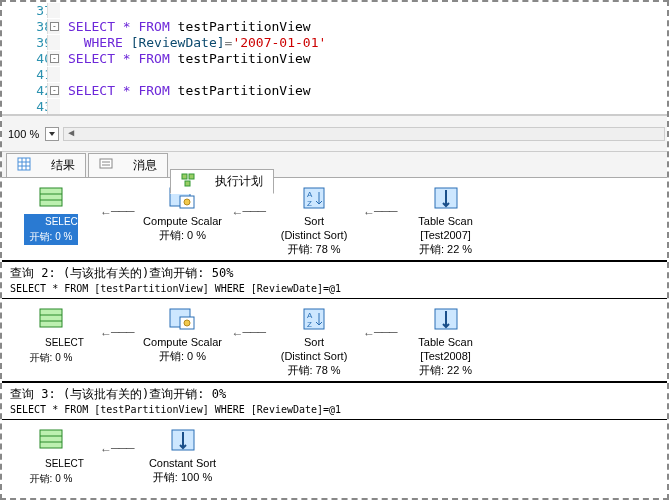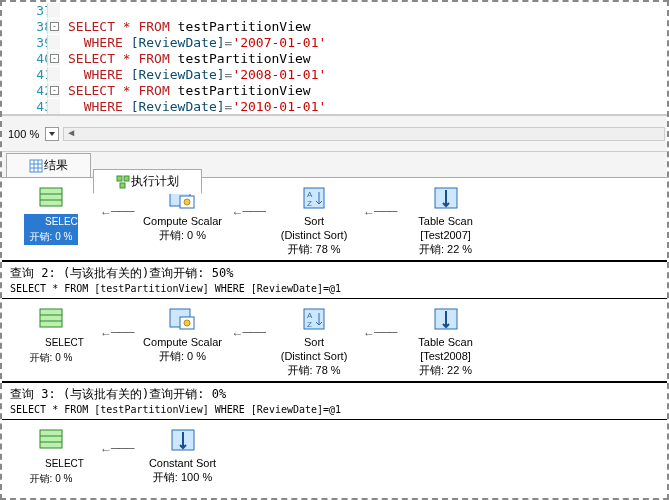--- a/index.html
+++ b/index.html
@@ -3,33 +3,33 @@
 <meta charset="utf-8">
 <style>
   * { box-sizing: border-box; margin: 0; padding: 0; }
   body { font-family: "Segoe UI", Tahoma, sans-serif; font-size: 12px; background: #fff; width: 669px; height: 500px; overflow: hidden; border: 2px dashed #888; }
   .editor { background: #fff; border-bottom: 1px solid #ccc; }
   .code-line { display: flex; align-items: center; height: 16px; font-family: Consolas, monospace; font-size: 13px; }
   .gutter { width: 58px; text-align: right; padding-right: 8px; color: #2b91af; background: #fff; position: relative; }
   .gutter::after { content: ""; position: absolute; right: 0; top: 0; bottom: 0; width: 12px; background: #f5f5f5; border-left: 1px solid #ddd; }
   .fold { position: absolute; right: 1px; top: 3px; width: 9px; height: 9px; border: 1px solid #888; background: #fff; font-size: 8px; line-height: 7px; text-align: center; color: #555; z-index: 2; }
   .code { padding-left: 8px; white-space: pre; }
-  .kw { color: #b91c1c; }
+  .kw { color: #6d28d9; }
   .op { color: #808080; }
   .ident { color: #0c4a6e; }
   .str { color: #cc0000; }
   .plain { color: #000; }
   .zoom-bar { display: flex; align-items: center; border-top: 1px solid #ccc; border-bottom: 1px solid #ccc; height: 37px; background: #f4f4f4; font-size: 11px; }
   .zoom-val { padding: 0 6px; }
   .zoom-drop { width: 14px; height: 14px; border: 1px solid #999; background: #fff; margin-right: 4px; display: flex; align-items: center; justify-content: center; }
   .zoom-drop::after { content: ""; border-left: 3px solid transparent; border-right: 3px solid transparent; border-top: 4px solid #333; }
   .scroll-stub { flex: 1; height: 14px; background: #efefef; border: 1px solid #ccc; margin: 2px 2px 2px 0; position: relative; }
   .scroll-stub::before { content: "◄"; position: absolute; left: 2px; top: -1px; font-size: 10px; color: #666; }
   .tabs { display: flex; align-items: flex-end; background: #f4f4f4; border-bottom: 1px solid #aaa; height: 26px; padding-left: 4px; }
-  .tab { display: flex; align-items: center; gap: 1px; padding: 3px 22px; border: 1px solid #aaa; border-bottom: none; background: #f9f9f9; margin-right: 2px; font-size: 12px; cursor: pointer; }
+  .tab { display: flex; align-items: flex-start; gap: 20px; padding: 3px 10px; border: 1px solid #aaa; border-bottom: none; background: #f9f9f9; margin-right: 2px; font-size: 12px; cursor: pointer; }
   .tab.active { background: #fff; border-bottom: 1px solid #fff; position: relative; top: 17px; }
   .tab-icon { width: 14px; height: 14px; display: inline-block; }
   .plan-area { background: #fff; overflow: hidden; }
   .plan-row { display: flex; align-items: flex-start; padding: 6px 8px 4px 8px; gap: 4px; border-bottom: 1px solid #000; }
   .plan-row.noborder { border-bottom: none; }
   .node { text-align: center; font-family: "Microsoft YaHei", sans-serif; font-size: 11px; line-height: 14px; min-width: 82px; }
   .node .icon { width: 34px; height: 28px; margin: 0 auto 2px; display: block; }
   .arrow { align-self: center; margin-top: -18px; padding: 0 4px; color: #555; font-size: 12px; letter-spacing: -1px; }
   .sel-head { display: block; background: #2a7ad2; color: #fff; font-size: 10px; padding: 1px 21px; margin: 0 auto; width: 54px; }
   .sel-cost { display: block; background: #2a7ad2; color: #fff; font-size: 10px; padding: 0 4px 1px; margin: 0 auto 0; width: 54px; }
@@ -53,29 +53,27 @@
   <div class="code-line">
     <div class="gutter"><span>39</span></div>
     <div class="code"><span class="kw">  WHERE </span><span class="ident">[ReviewDate]</span><span class="op">=</span><span class="str">'2007-01-01'</span></div>
   </div>
   <div class="code-line">
     <div class="gutter"><span>40</span><span class="fold">-</span></div>
     <div class="code"><span class="kw">SELECT * FROM </span><span class="plain">testPartitionView</span></div>
   </div>
   <div class="code-line">
     <div class="gutter"><span>41</span></div>
-    <div class="code"><span class="kw">  WHERE </span><span class="ident">[ReviewDate]</span><span class="op">=</span><span class="str">'2008-01-01'</span></div>
   </div>
   <div class="code-line">
     <div class="gutter"><span>42</span><span class="fold">-</span></div>
     <div class="code"><span class="kw">SELECT * FROM </span><span class="plain">testPartitionView</span></div>
   </div>
   <div class="code-line">
     <div class="gutter"><span>43</span></div>
-    <div class="code"><span class="kw">  WHERE </span><span class="ident">[ReviewDate]</span><span class="op">=</span><span class="str">'2010-01-01'</span></div>
   </div>
 </div>
 
 <div class="zoom-bar">
   <span class="zoom-val">100 %</span>
   <span class="zoom-drop"></span>
   <div class="scroll-stub"></div>
 </div>
 
 <div class="tabs">
@@ -84,20 +82,30 @@
       <svg viewBox="0 0 14 14">
           <rect x="1" y="1" width="12" height="12" fill="#fff" stroke="#4a90d9"></rect>
           <line x1="1" y1="5" x2="13" y2="5" stroke="#4a90d9"></line>
           <line x1="1" y1="9" x2="13" y2="9" stroke="#4a90d9"></line>
           <line x1="5" y1="1" x2="5" y2="13" stroke="#4a90d9"></line>
           <line x1="9" y1="1" x2="9" y2="13" stroke="#4a90d9"></line>
         </svg>
     </span>
     <span>结果</span>
   </div>
+  <div class="tab">
+    <span class="tab-icon">
+      <svg viewBox="0 0 14 14">
+          <rect x="1" y="2" width="12" height="9" fill="#fff" stroke="#888"></rect>
+          <line x1="3" y1="5" x2="11" y2="5" stroke="#888"></line>
+          <line x1="3" y1="8" x2="11" y2="8" stroke="#888"></line>
+        </svg>
+    </span>
+    <span>消息</span>
+  </div>
   <div class="tab active">
     <span class="tab-icon">
       <svg viewBox="0 0 14 14">
           <rect x="1" y="1" width="5" height="5" fill="#9c6" stroke="#393"></rect>
           <rect x="8" y="1" width="5" height="5" fill="#9c6" stroke="#393"></rect>
           <rect x="4" y="8" width="5" height="5" fill="#9c6" stroke="#393"></rect>
         </svg>
     </span>
     <span>执行计划</span>
   </div>

